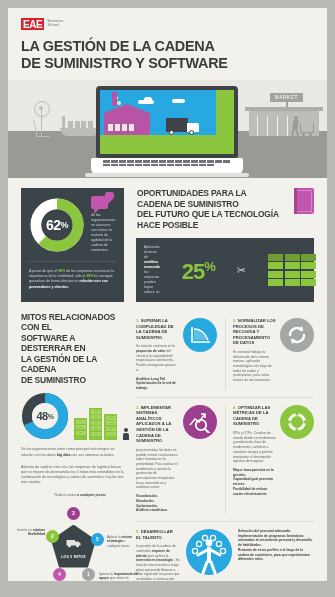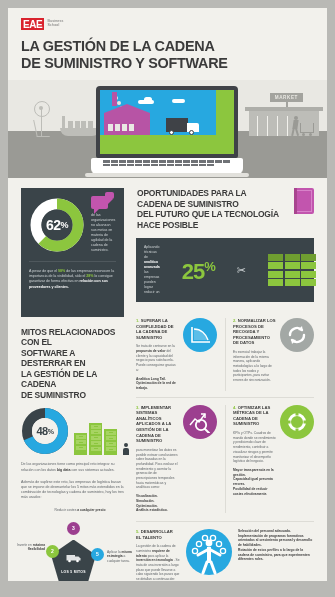--- a/index.html
+++ b/index.html
@@ -149,21 +149,21 @@
   .keyboard i { width: 7px; height: 2.6px; background:#6f7276; display:block;}
   .laptop-foot { position:absolute; left: -6px; right: -6px; bottom: -3px; height: 4px; background:#e2e1dc; border-radius: 2px;}
 
   
   .content { display: flex; padding: 0 0 0 0; }
   .col-left { width: 122px; padding: 10px 6px 0 13px; box-sizing: border-box; }
   .col-right { width: 197px; padding: 10px 13px 0 6px; box-sizing: border-box; }
 
   
   .card-dark {
-    background: #3a4449; color: #ffffff; padding: 8px 8px 27px 8px;
+    background: #3a4449; color: #ffffff; padding: 8px 8px 12px 8px;
   }
   .donut-row { display: flex; align-items: center; gap: 6px; }
   .donut { position: relative; width: 56px; height: 56px; flex: none; }
   .donut svg { display: block; }
   .donut-label {
     position: absolute; inset: 0; display: flex; align-items: center; justify-content: center;
     font-weight: bold; font-size: 14px; color: #ffffff; letter-spacing: -0.5px;
   }
   .donut-label sup { font-size: 9px; }
   .bubble-note { flex: 1; }

